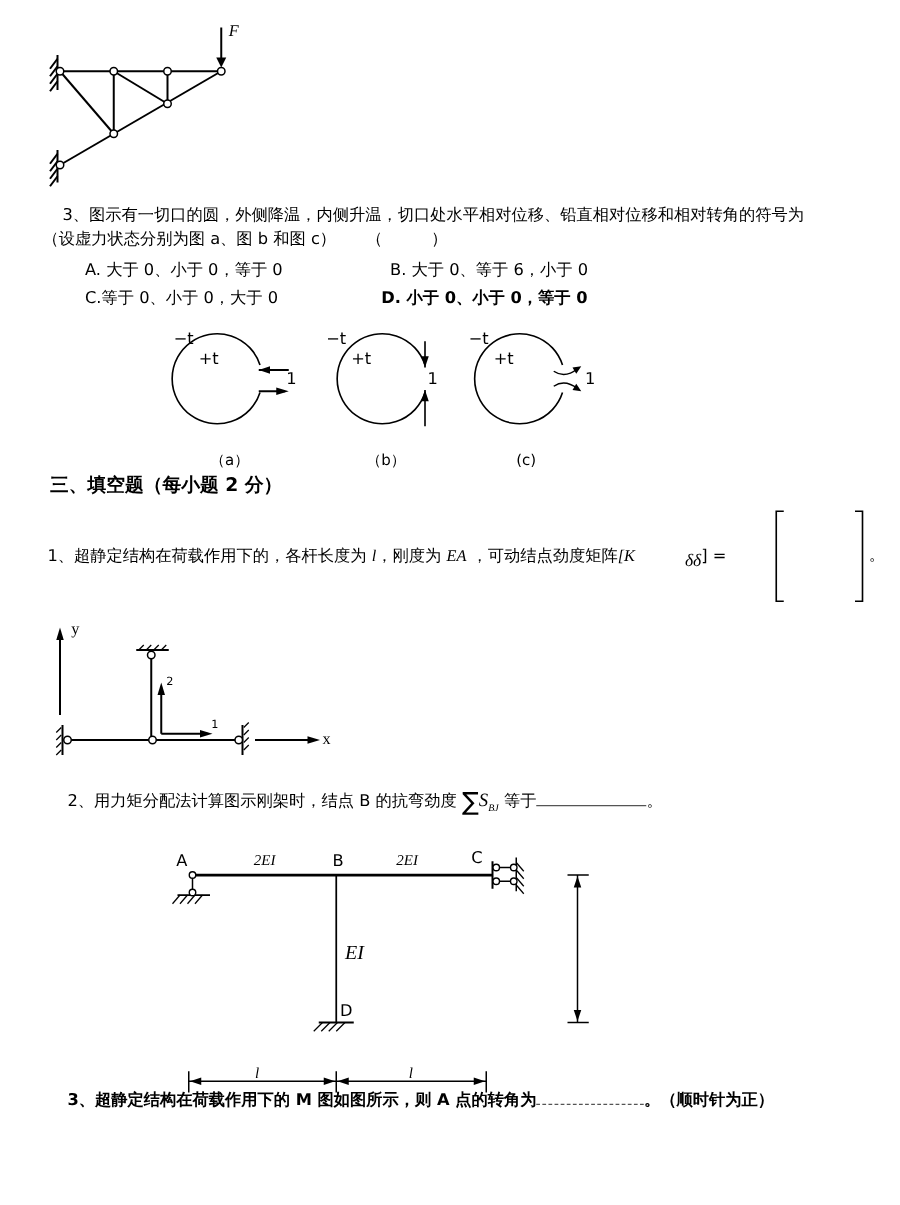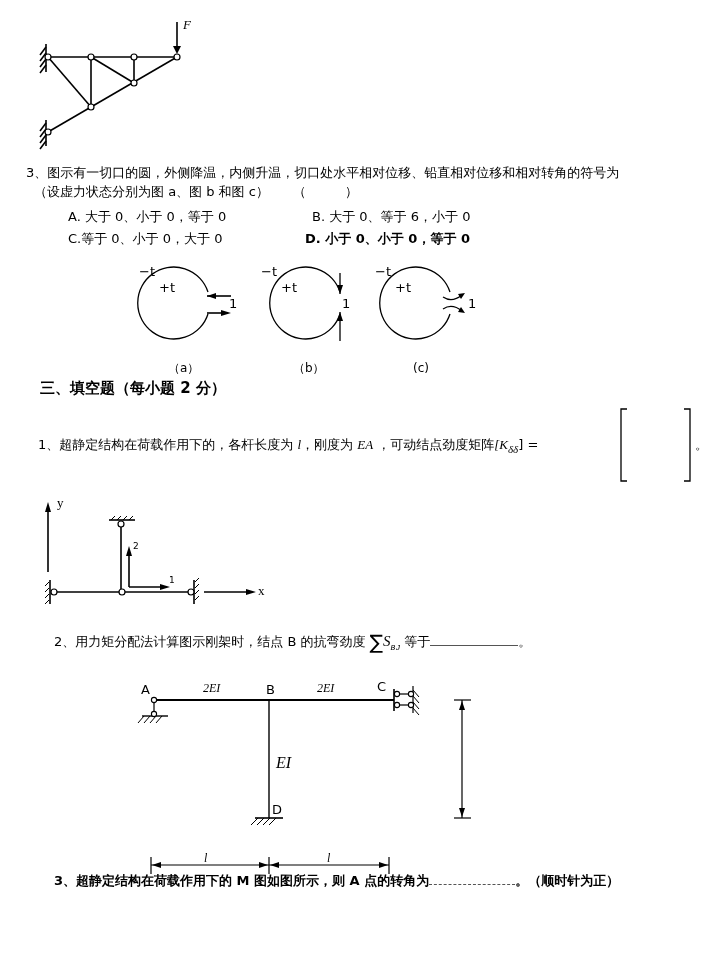--- a/index.html
+++ b/index.html
@@ -46,21 +46,21 @@
     <circle cx="91" cy="57" r="3"></circle>
     <circle cx="134" cy="57" r="3"></circle>
     <circle cx="177" cy="57" r="3"></circle>
     <circle cx="134" cy="83" r="3"></circle>
     <circle cx="91" cy="107" r="3"></circle>
     <circle cx="48" cy="132" r="3"></circle>
   </g>
 </svg>
 <span class="abs ital" style="left:183px;top:17px;font-size:13px;">F</span>
 
-<div class="abs txt" style="left:26px;top:165px;">
+<div class="abs txt" style="left:50px;top:165px;">
   <span>3、</span><span>图示有一切口的圆，外侧降温，内侧升温，切口处水平相对位移、铅直相对位移和相对转角的符号为</span>
 </div>
 <div class="abs txt" style="left:34px;top:184px;">
   <span>（设虚力状态分别为图 a、图 b 和图 c）</span>
   <span style="margin-left:20px;">（　　　）</span>
 </div>
 <div class="abs txt" style="left:68px;top:209px;">
   <span>A.</span> <span>大于 0、小于 0，等于 0</span>
 </div>
 <div class="abs txt" style="left:312px;top:209px;">
@@ -119,21 +119,21 @@
 <span class="abs txt" style="left:395px;top:280px;">+t</span>
 <span class="abs txt" style="left:468px;top:296px;">1</span>
 <span class="abs txt" style="left:413px;top:360px;font-size:12px;">(c)</span>
 
 <div class="abs heading" style="left:40px;top:379px;">三、填空题（每小题 2 分）</div>
 
 <div class="abs txt" style="left:38px;top:437px;">
   <span>1、</span><span>超静定结构在荷载作用下的，各杆长度为</span>
   <span class="ital">l</span><span>，刚度为</span>
   <span class="ital">EA</span>
-  <span>，可动结点劲度矩阵</span><span class="ital">[K</span><sub class="ital" style="font-size:11px;">δδ</sub><span>] =</span>
+  <span>，可动结点劲度矩阵</span><span class="ital">[K</span><sub class="ital" style="font-size:14px;margin-left:40px;">δδ</sub><span>] =</span>
 </div>
 <svg width="80" height="80" style="left:618px;top:405px;">
   <g stroke="#000" stroke-width="1.3" fill="none">
     <polyline points="9,4 3,4 3,76 9,76"></polyline>
     <polyline points="66,4 72,4 72,76 66,76"></polyline>
   </g>
 </svg>
 <span class="abs txt" style="left:695px;top:437px;">。</span>
 
 <svg width="280" height="130" style="left:20px;top:490px;">
@@ -182,21 +182,21 @@
     <circle cx="101" cy="34" r="3"></circle>
   </g>
 </svg>
 <span class="abs" style="left:57px;top:495px;font-family:'Liberation Serif',serif;font-size:13px;">y</span>
 <span class="abs" style="left:258px;top:583px;font-family:'Liberation Serif',serif;font-size:13px;">x</span>
 <span class="abs" style="left:133px;top:541px;font-size:9px;">2</span>
 <span class="abs" style="left:169px;top:575px;font-size:9px;">1</span>
 
 <div class="abs txt" style="left:54px;top:633px;">
   <span>2、</span><span>用力矩分配法计算图示刚架时，结点 B 的抗弯劲度</span>
-  <span style="font-size:20px;vertical-align:-3px;">∑</span><span class="ital" style="font-size:15px;">S</span><sub class="ital" style="font-size:8px;font-family:Liberation Mono, monospace;">BJ</sub>
+  <span style="font-size:20px;vertical-align:-3px;">∑</span><span class="ital" style="font-size:15px;">S</span><sub class="ital" style="font-size:8px;">BJ</sub>
   <span>等于</span><span class="blank" style="width:88px;"></span><span>。</span>
 </div>
 
 <svg width="400" height="200" style="left:100px;top:670px;">
   <g stroke="#000" fill="none">
 
     <line x1="54" y1="30" x2="294" y2="30" stroke-width="2.2"></line>
 
     <line x1="169" y1="30" x2="169" y2="148" stroke-width="1.4"></line>
 

